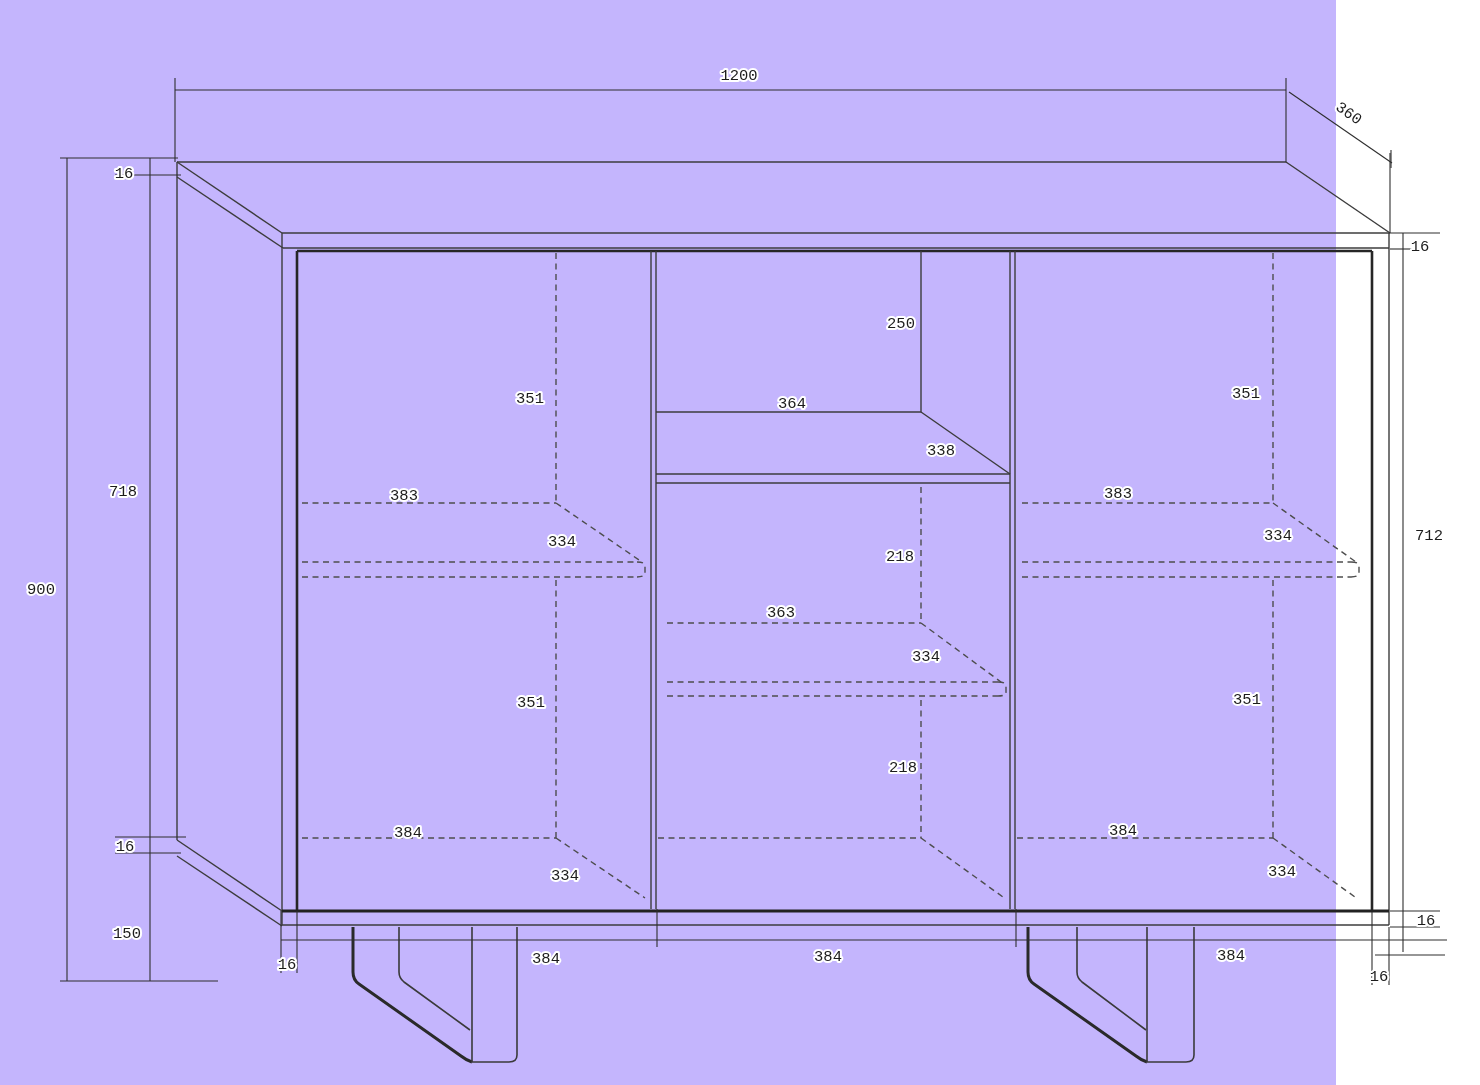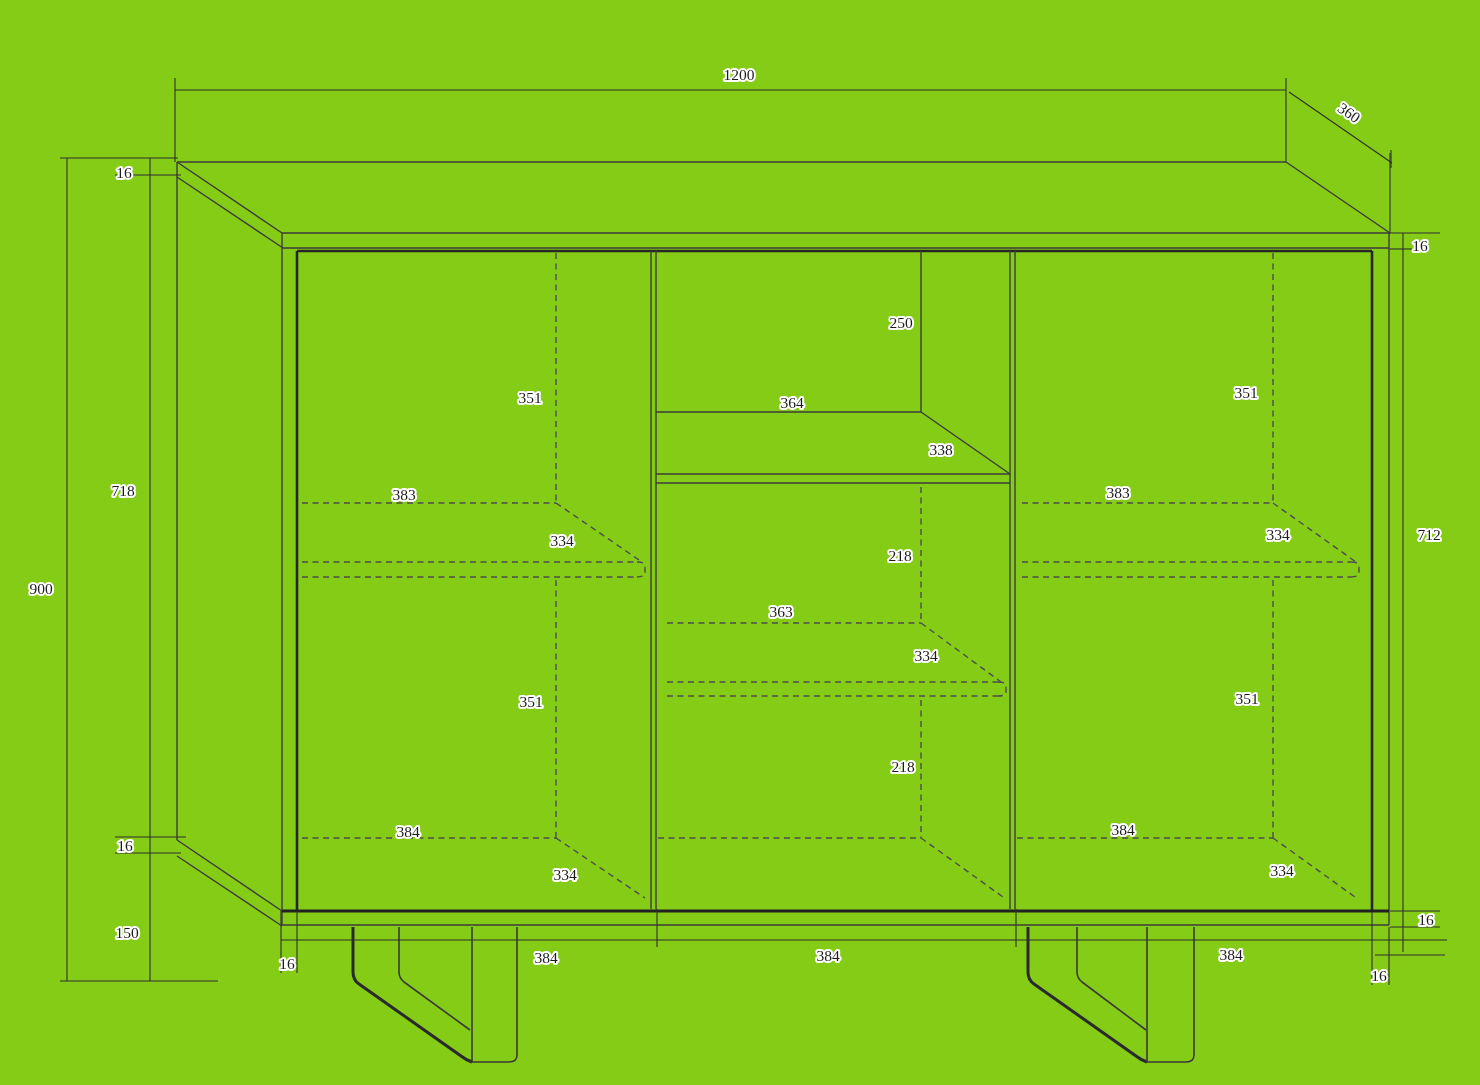--- a/index.html
+++ b/index.html
@@ -1,21 +1,21 @@
 <!DOCTYPE html>
 <html><head>
 <meta charset="utf-8">
 <style>
   html, body { margin: 0; padding: 0; background: #ffffff; }
   .canvas {
     position: relative;
-    width: 1480px;
+    width: 1336px;
     height: 1085px;
-    background: #84cc16;
-    font-family: Liberation Serif, serif;
+    background: #c4b5fd;
+    font-family: Liberation Mono, monospace;
   }
   svg { display: block; }
   .struct  { stroke: #3c3c3c; stroke-width: 1.4; fill: none; stroke-linecap: butt; }
   .thick   { stroke: #262626; stroke-width: 2.6; fill: none; }
   .thicker { stroke: #222222; stroke-width: 3.2; fill: none; }
   .legthin { stroke: #3a3a3a; stroke-width: 1.6; fill: none; }
   .legthick{ stroke: #2a2a2a; stroke-width: 3; fill: none; }
   .dashed  { stroke: #4d4d4d; stroke-width: 1.4; fill: none; stroke-dasharray: 6 4.5; }
   .dim     { stroke: #2e2e2e; stroke-width: 1.1; fill: none; }
   text.dimlabel {

